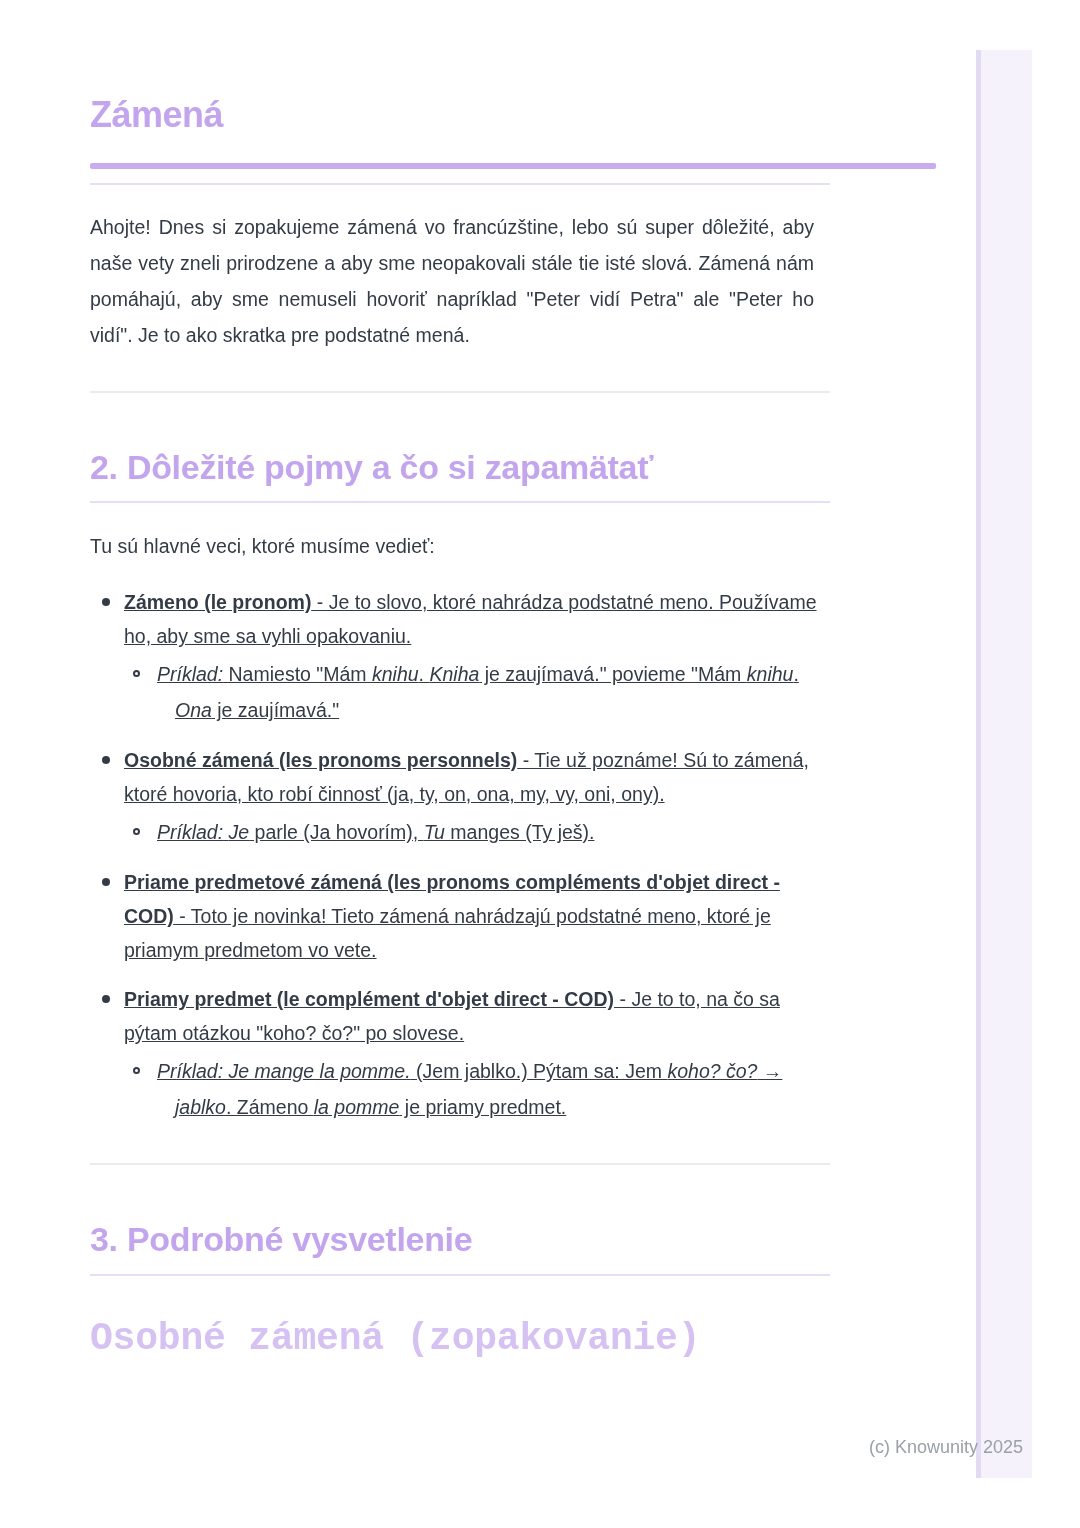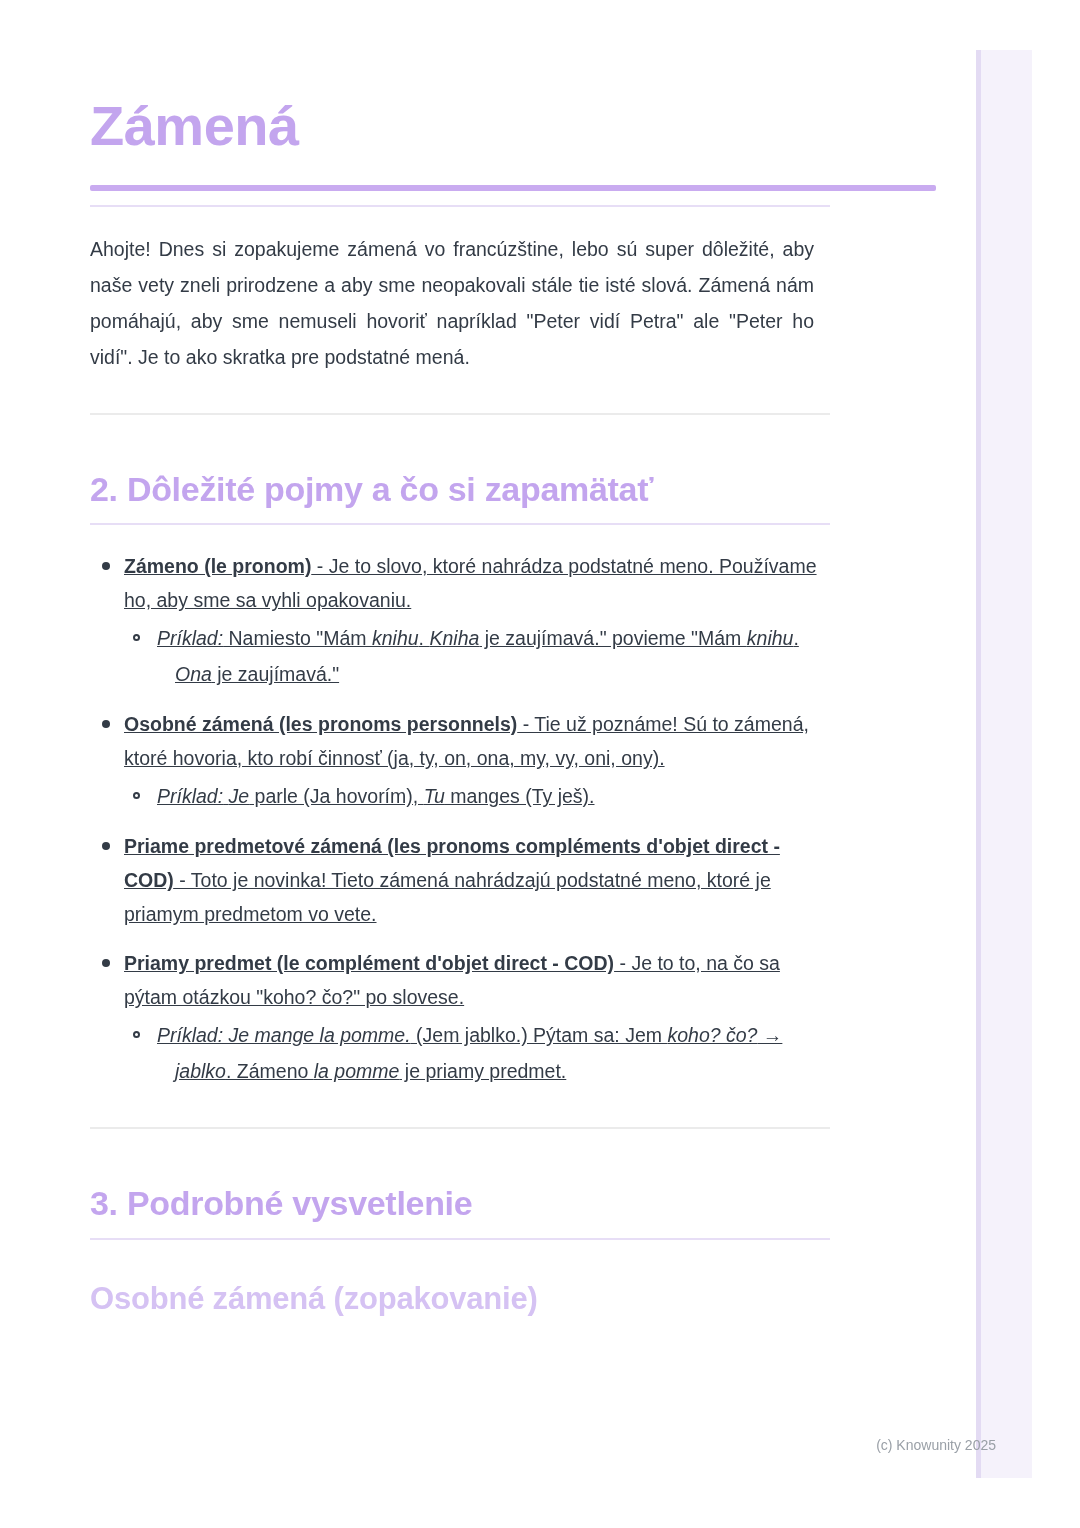--- a/index.html
+++ b/index.html
@@ -24,21 +24,21 @@
   .page{position:relative;width:1080px;height:1528px;overflow:hidden;background:#fff;}
   .side-stripe{
     position:absolute;top:50px;right:48px;
     width:56px;height:1428px;
     background:var(--stripe);
     border-left:5px solid var(--stripe-edge);
   }
   .content{position:absolute;left:90px;top:0;width:740px;}
   .doc-title{
     margin:95px 0 16px 0;
-    font-size:56px;line-height:1.1;font-weight:700;
+    font-size:36px;line-height:1.1;font-weight:700;
     color:var(--heading);letter-spacing:-0.5px;
   }
   .title-rule{width:846px;height:6px;background:var(--accent);margin-top:28px;border-radius:2px;}
   h2.section-heading{
     margin:54px 0 0 0;
     font-size:34px;line-height:1.2;font-weight:700;
     color:var(--heading);letter-spacing:-0.3px;
   }
   .heading-underline{width:740px;height:2px;background:var(--underline);margin-top:14px;}
   .body-paragraph{
@@ -66,45 +66,46 @@
   }
   .circle-marker{
     position:absolute;left:9px;top:14px;
     width:7px;height:7px;border-radius:50%;
     border:2px solid var(--text);background:transparent;
   }
   .b{font-weight:700;}
   .i{font-style:italic;text-align:center;}
   h3.sub-heading{
     margin:40px 0 0 0;
-    font-size:31px;line-height:1.2;font-weight:700;
-    color:var(--subheading);letter-spacing:-0.2px;
+    font-size:38px;line-height:1.2;font-weight:700;
+    color:var(--subheading);letter-spacing:-0.2px;font-family:Liberation Mono, monospace;
   }
   .page-footer{
-    position:absolute;top:1437px;right:84px;
-    font-size:14px;color:var(--muted);
+    position:absolute;top:1437px;right:57px;
+    font-size:18px;color:var(--muted);
   }
 </style>
 </head>
 <body>
 
 <div class="page">
   <div class="side-stripe"></div>
 
   <div class="content">
     <h1 class="doc-title">Zámená</h1>
     <div class="title-rule"></div>
 
     <div class="heading-underline"></div>
     <p class="body-paragraph">Ahojte! Dnes si zopakujeme zámená vo francúzštine, lebo sú super dôležité, aby naše vety zneli prirodzene a aby sme neopakovali stále tie isté slová. Zámená nám pomáhajú, aby sme nemuseli hovoriť napríklad "Peter vidí Petra" ale "Peter ho vidí". Je to ako skratka pre podstatné mená.</p>
 
     <div class="section-divider"></div>
 
     <h2 class="section-heading">2. Dôležité pojmy a čo si zapamätať</h2>
     <div class="heading-underline"></div>
+    <p class="lead-text">Tu sú hlavné veci, ktoré musíme vedieť:</p>
 
     <ul class="concept-list">
         <li class="bullet-item">
           <span class="bullet-marker"></span>
           <div><span class="b">Zámeno (le pronom)</span><span> - Je to slovo, ktoré nahrádza podstatné meno. Používame ho, aby sme sa vyhli opakovaniu.</span></div>
           <ul class="sub-list">
             <li class="sub-item"><span class="circle-marker"></span><span class="i">Príklad:</span><span> Namiesto "Mám </span><span class="i">knihu</span><span>. </span><span class="i">Kniha</span><span> je zaujímavá." povieme "Mám </span><span class="i">knihu</span><span>. </span><span class="i">Ona</span><span> je zaujímavá."</span></li>
           </ul>
         </li>
         <li class="bullet-item">

